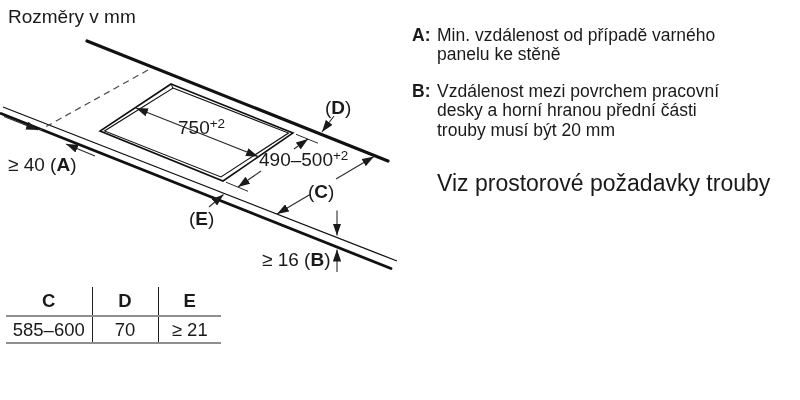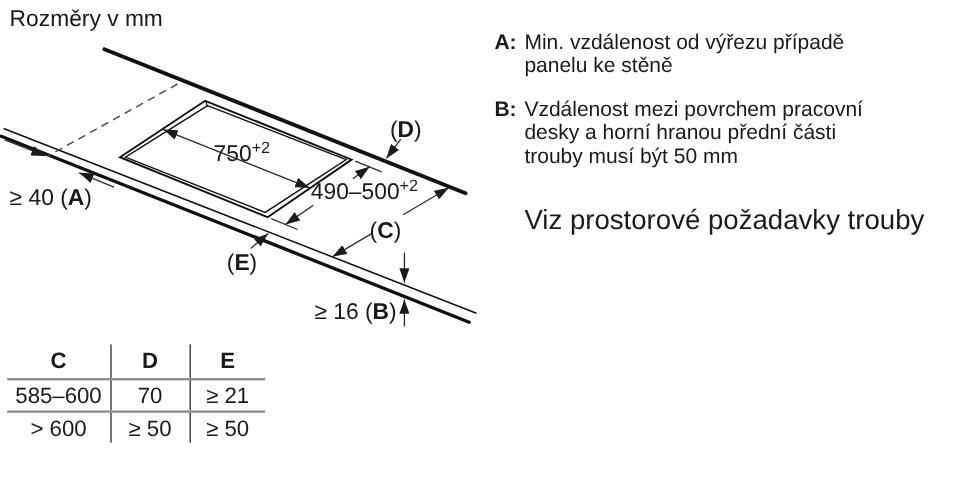--- a/index.html
+++ b/index.html
@@ -86,29 +86,29 @@
     <text x="325" y="114" font-size="19">
       <tspan>(</tspan><tspan font-weight="bold">D</tspan><tspan>)</tspan>
     </text>
     <text x="189" y="225" font-size="19">
       <tspan>(</tspan><tspan font-weight="bold">E</tspan><tspan>)</tspan>
     </text>
   </svg>
 
   <div class="note" style="top:26px;">
     <span class="lbl">A:</span>
-    <div class="txt">Min. vzdálenost od výřezu případě
+    <div class="txt">Min. vzdálenost od případě varného
 panelu ke stěně</div>
   </div>
 
   <div class="note" style="top:82px;">
     <span class="lbl">B:</span>
     <div class="txt">Vzdálenost mezi povrchem pracovní
 desky a horní hranou přední části
-trouby musí být 50 mm</div>
+trouby musí být 20 mm</div>
   </div>
 
   <div class="plain" style="top:174px;">Viz prostorové požadavky trouby</div>
 
 
   <table class="dims">
     <colgroup>
         <col class="c1">
         <col class="c2">
         <col class="c3">
@@ -119,21 +119,16 @@
         <th>D</th>
         <th>E</th>
       </tr>
     </thead>
     <tbody>
       <tr>
         <td>585–600</td>
         <td>70</td>
         <td>≥ 21</td>
       </tr>
-      <tr>
-        <td>&gt; 600</td>
-        <td>≥ 50</td>
-        <td>≥ 50</td>
-      </tr>
     </tbody>
   </table>
 
 </div>
 
 </body></html>

